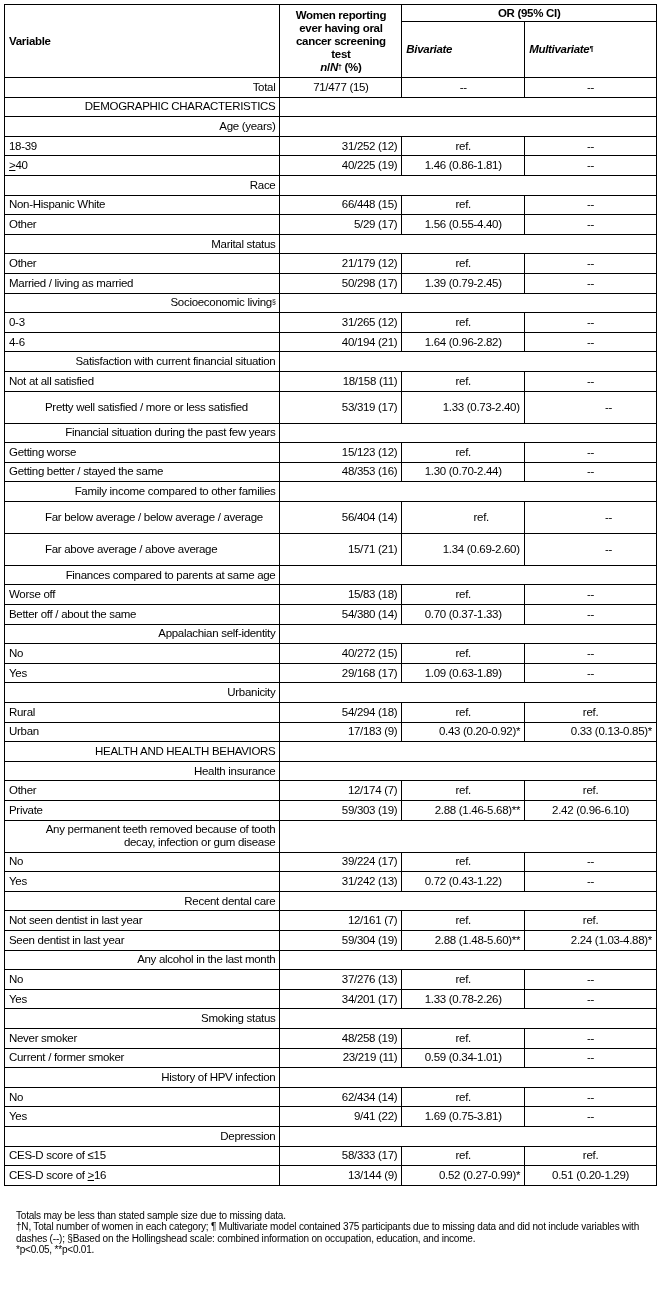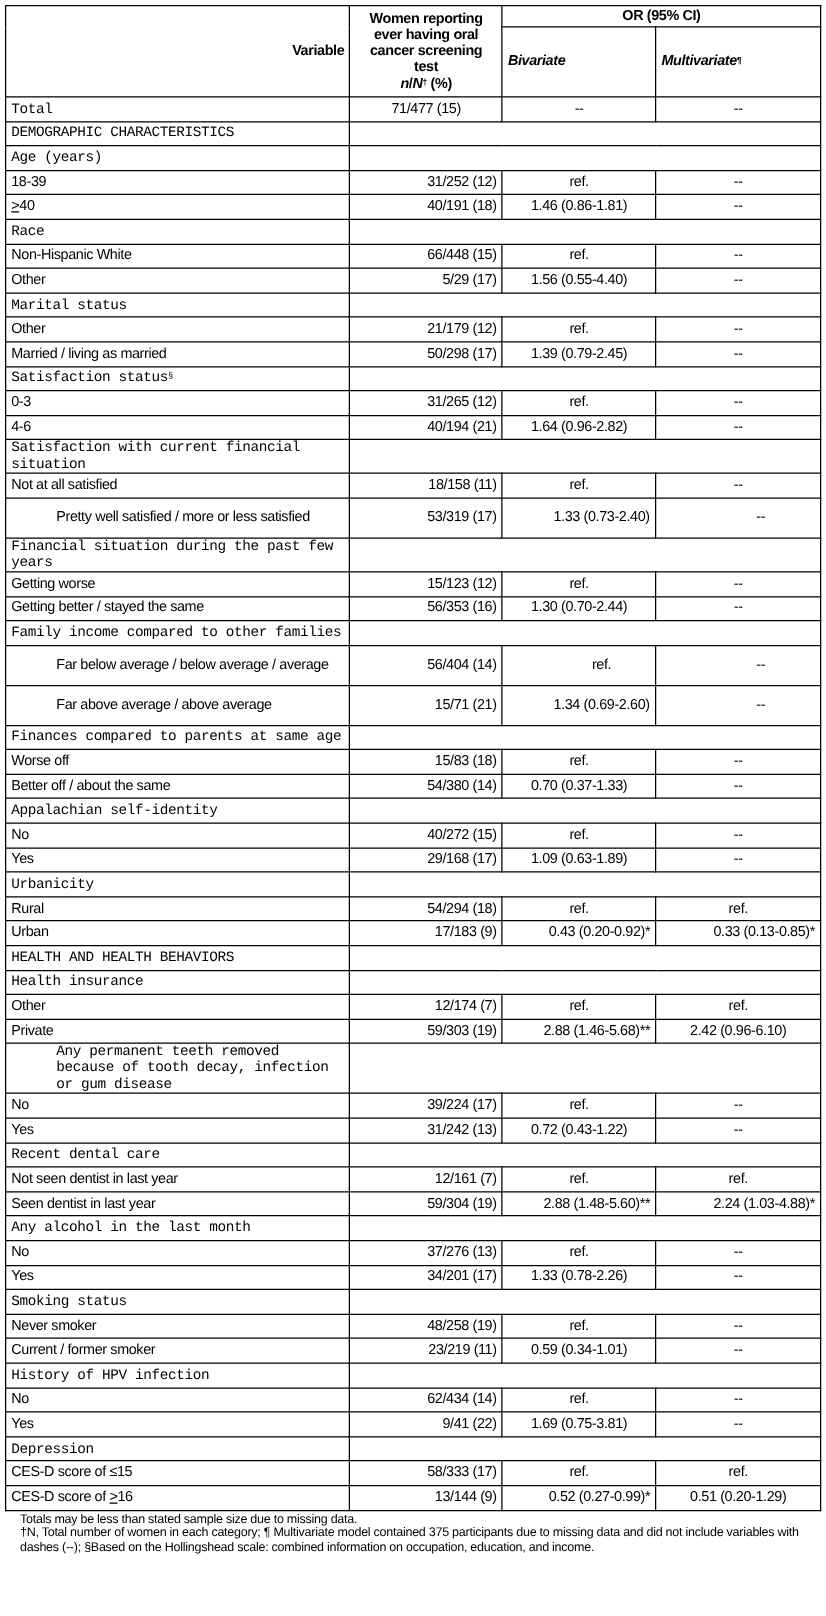--- a/index.html
+++ b/index.html
@@ -15,28 +15,28 @@
     border: 1px solid #000;
     padding: 0 4px;
     vertical-align: middle;
     line-height: 13px;
   }
   col.c1 { width: 276px; }
   col.c2 { width: 122px; }
   col.c3 { width: 123px; }
   col.c4 { width: 132px; }
   th { font-weight: bold; }
-  th.var { text-align: right; vertical-align: top; padding-top: 3px; }
+  th.var { text-align: left; vertical-align: top; padding-top: 3px; }
   th.women { vertical-align: top; padding-top: 4px; line-height: 12.4px; }
   th.or { text-align: center; height: 16px; }
   th.sub { text-align: left; vertical-align: top; padding-top: 4px; height: 55px; font-style: italic; }
   sup { font-size: 7px; vertical-align: top; position: relative; top: -1px; }
   tr.r1 td { height: 18.6px; }
   tr.r2 td { height: 31px; padding-left: 40px; }
-  td.label { text-align: left; font-family: Liberation Mono, monospace; }
+  td.label { text-align: right; }
   td.sublabel { text-align: left; padding-left: 16px; }
   td.nN { text-align: right; padding-right: 22px; margin-left: 28px; }
   td.center { text-align: center; }
   td.ornum { text-align: right; padding-right: 8px; }
   .ul { text-decoration: underline; }
   .foot {
     position: absolute; left: 16px; top: 1210px; width: 632px;
     font-size: 10px; line-height: 11.3px; letter-spacing: -0.2px;
   }
   .foot div { margin: 0; }
@@ -85,21 +85,21 @@
         <td colspan="3"></td>
       </tr>
       <tr class="r1">
         <td class="sublabel">18-39</td>
         <td class="nN">31/252 (12)</td>
         <td class="center">ref.</td>
         <td class="center">--</td>
       </tr>
       <tr class="r1">
         <td class="sublabel"><span></span><span class="ul">&gt;</span><span>40</span></td>
-        <td class="nN">40/191 (18)</td>
+        <td class="nN">40/225 (19)</td>
         <td class="center">1.46 (0.86-1.81)</td>
         <td class="center">--</td>
       </tr>
       <tr class="r1">
         <td class="label"><span>Race</span></td>
         <td colspan="3"></td>
       </tr>
       <tr class="r1">
         <td class="sublabel">Non-Hispanic White</td>
         <td class="nN">66/448 (15)</td>
@@ -122,21 +122,21 @@
         <td class="center">ref.</td>
         <td class="center">--</td>
       </tr>
       <tr class="r1">
         <td class="sublabel">Married / living as married</td>
         <td class="nN">50/298 (17)</td>
         <td class="center">1.39 (0.79-2.45)</td>
         <td class="center">--</td>
       </tr>
       <tr class="r1">
-        <td class="label"><span>Satisfaction status</span><sup>§</sup></td>
+        <td class="label"><span>Socioeconomic living</span><sup>§</sup></td>
         <td colspan="3"></td>
       </tr>
       <tr class="r1">
         <td class="sublabel">0-3</td>
         <td class="nN">31/265 (12)</td>
         <td class="center">ref.</td>
         <td class="center">--</td>
       </tr>
       <tr class="r1">
         <td class="sublabel">4-6</td>
@@ -165,21 +165,21 @@
         <td colspan="3"></td>
       </tr>
       <tr class="r1">
         <td class="sublabel">Getting worse</td>
         <td class="nN">15/123 (12)</td>
         <td class="center">ref.</td>
         <td class="center">--</td>
       </tr>
       <tr class="r1">
         <td class="sublabel">Getting better / stayed the same</td>
-        <td class="nN">56/353 (16)</td>
+        <td class="nN">48/353 (16)</td>
         <td class="center">1.30 (0.70-2.44)</td>
         <td class="center">--</td>
       </tr>
       <tr class="r1">
         <td class="label"><span>Family income compared to other families</span></td>
         <td colspan="3"></td>
       </tr>
       <tr class="r2">
         <td class="sublabel">Far below average / below average / average</td>
         <td class="nN">56/404 (14)</td>
@@ -355,13 +355,14 @@
         <td class="nN">13/144 (9)</td>
         <td class="ornum">0.52 (0.27-0.99)*</td>
         <td class="center">0.51 (0.20-1.29)</td>
       </tr>
     </tbody>
 </table>
 
 <div class="foot">
   <div>Totals may be less than stated sample size due to missing data.</div>
   <div>†N, Total number of women in each category; ¶ Multivariate model contained 375 participants due to missing data and did not include variables with dashes (--); §Based on the Hollingshead scale: combined information on occupation, education, and income.</div>
+  <div>*p&lt;0.05, **p&lt;0.01.</div>
 </div>
 
 </body></html>

